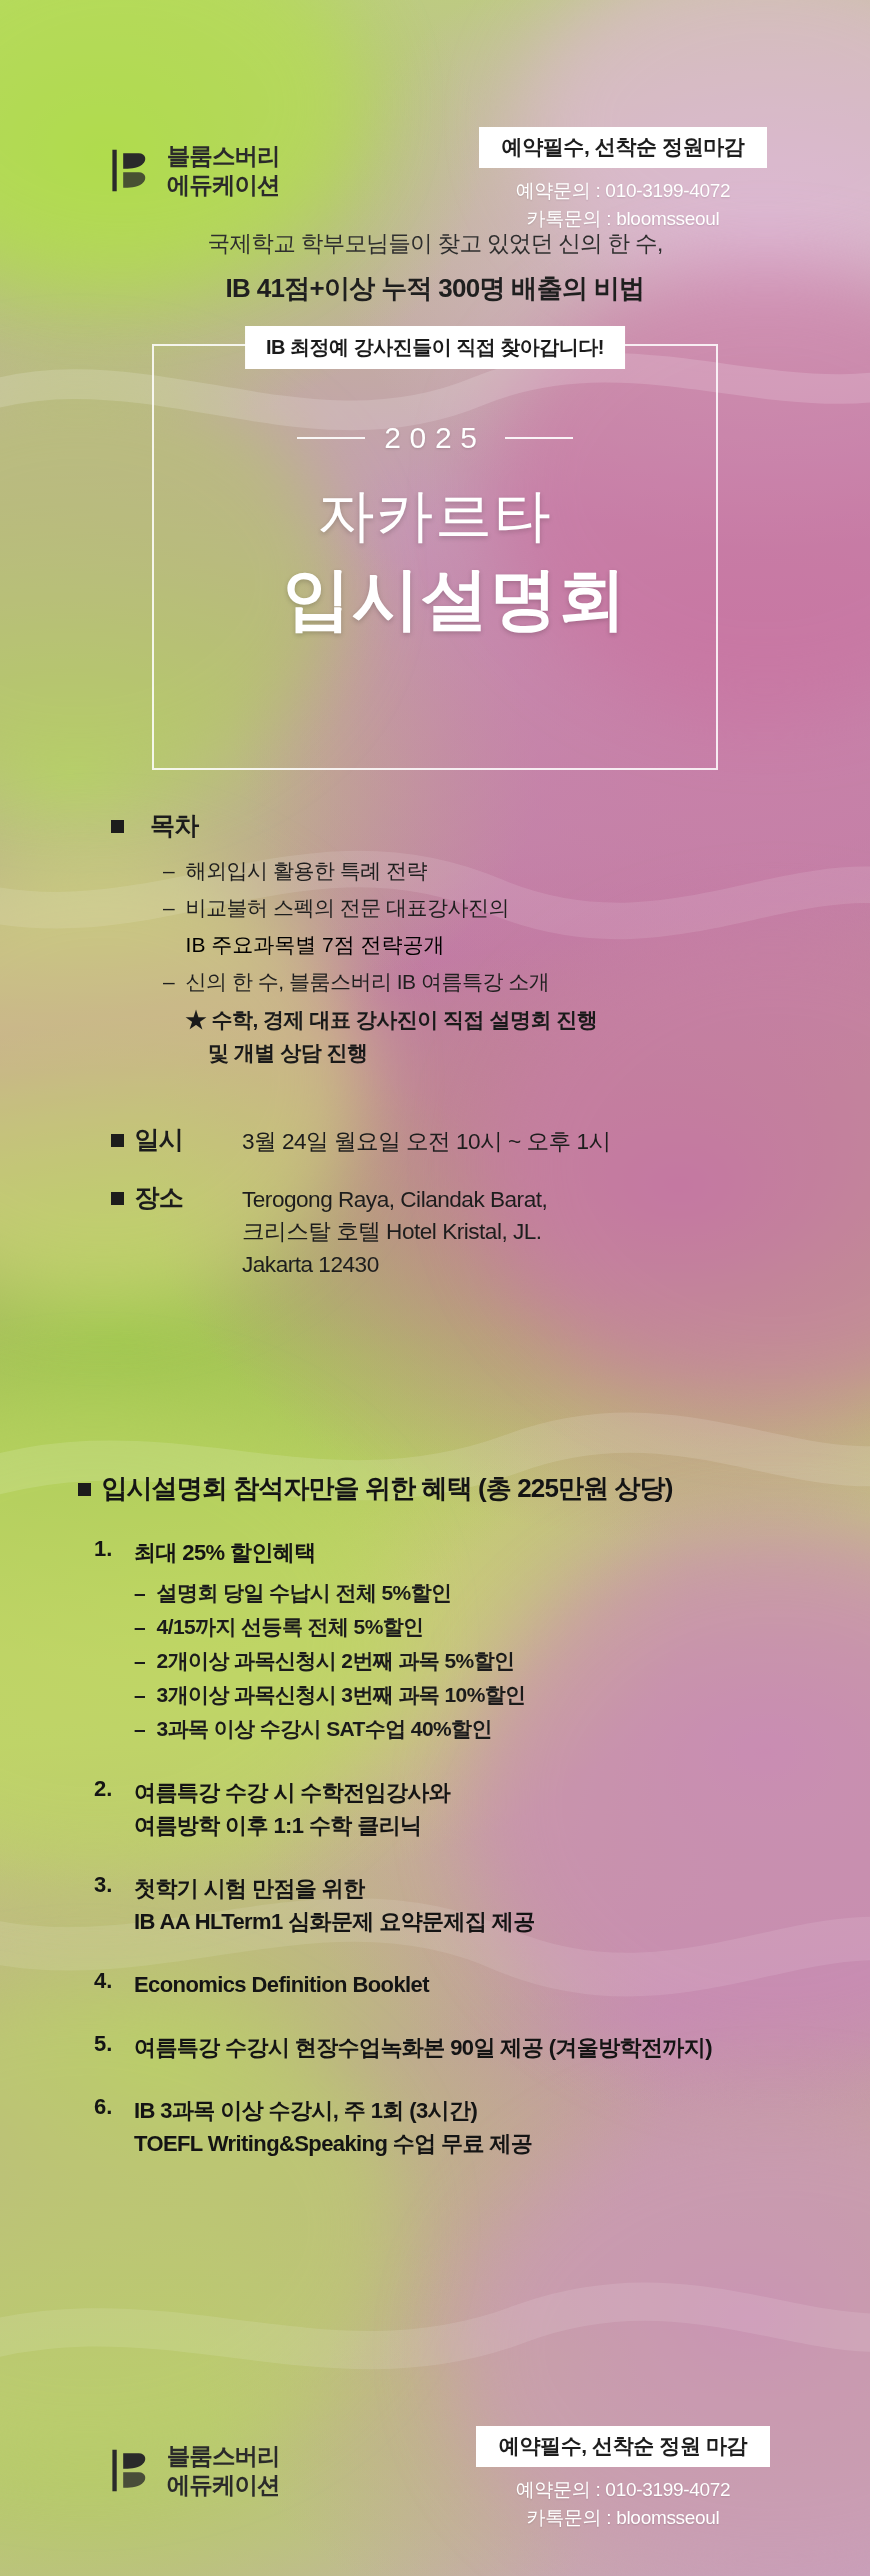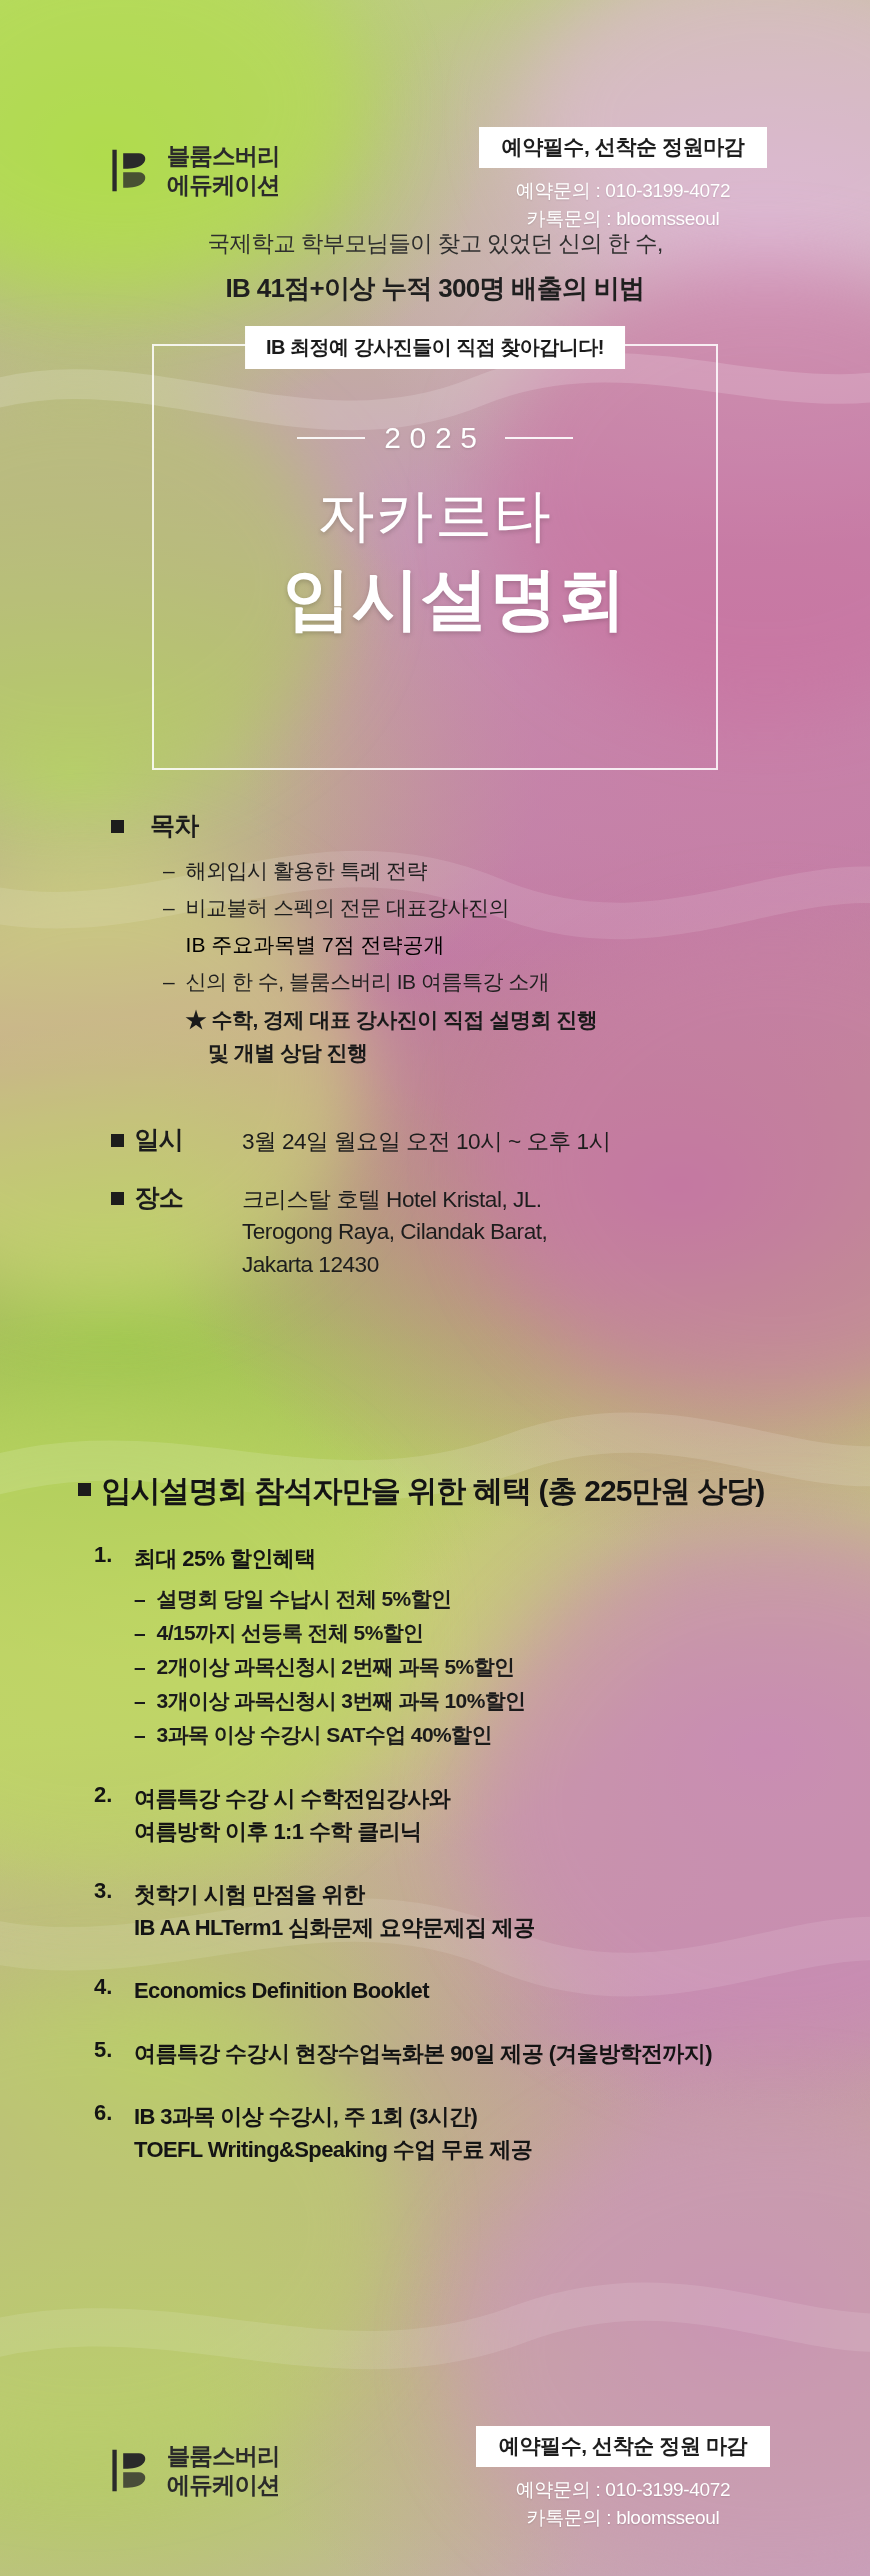--- a/index.html
+++ b/index.html
@@ -149,21 +149,21 @@
   .info-val {
     font-size:22.6px; color:#1d1d1d; letter-spacing:-0.5px; line-height:1.45;
     padding-top:2.6px;
   }
 
   
   .benefit { position:absolute; left:0; top:1471px; width:870px; }
   .benefit-head {
     margin-left:78px;
     display:flex; align-items:flex-start; gap:10.4px;
-    font-size:30px; font-weight:bold; color:#141414; letter-spacing:-0.9px;
+    font-size:26px; font-weight:bold; color:#141414; letter-spacing:-0.9px;
   }
   .blist { margin-left:94px; margin-top:30px; }
   .bitem { display:flex; margin-bottom:30px; }
   .bnum { flex:0 0 40px; font-size:22px; font-weight:bold; color:#141414; }
   .bbody { font-size:22px; font-weight:bold; color:#141414; letter-spacing:-0.6px; line-height:1.5; }
   .bsub { margin-top:7px; }
   .bsub .row {
     display:flex; gap:10.4px; font-size:21px; font-weight:bold;
     color:#1b1b1b; letter-spacing:-0.6px; line-height:1.62;
   }
@@ -277,22 +277,22 @@
         <span>일시</span>
       </span>
       <span class="info-val">3월 24일 월요일 오전 10시 ~ 오후 1시</span>
     </div>
     <div class="info-row">
       <span class="info-label">
         <span class="sq"></span>
         <span>장소</span>
       </span>
       <span class="info-val">
+        <div>Terogong Raya, Cilandak Barat,</div>
         <div>크리스탈 호텔 Hotel Kristal, JL.</div>
-        <div>Terogong Raya, Cilandak Barat,</div>
         <div>Jakarta 12430</div>
       </span>
     </div>
   </div>
 
   <div class="benefit content">
     <div class="benefit-head">
       <span class="sq" style="margin-top:12.2px;"></span>
       <span>입시설명회 참석자만을 위한 혜택 (총 225만원 상당)</span>
     </div>

